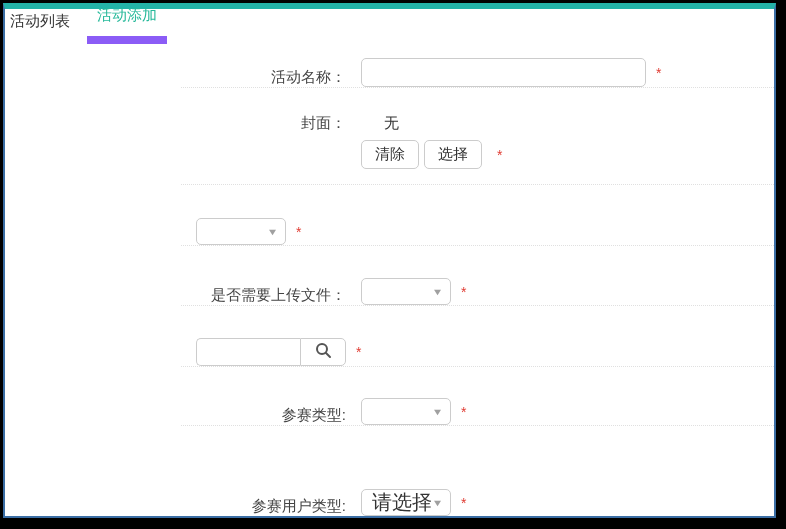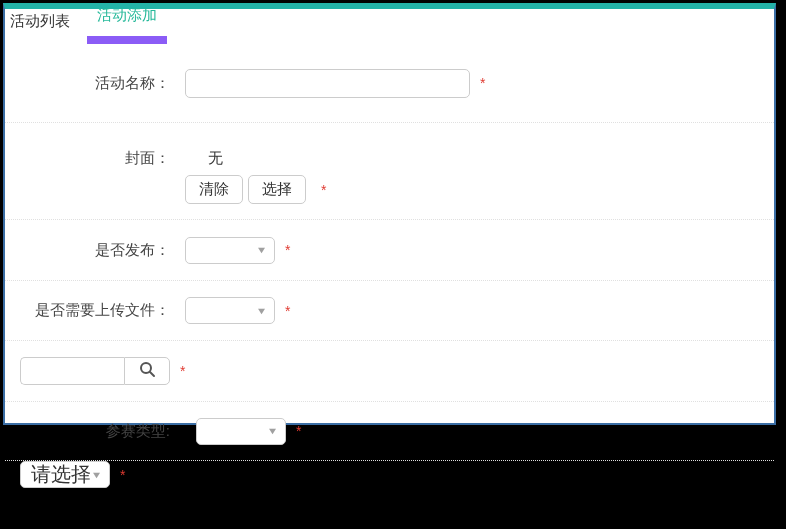--- a/index.html
+++ b/index.html
@@ -6,28 +6,28 @@
   html,body { width:786px; height:529px; }
   body {
     background:#000;
     font-family:"Liberation Sans","DejaVu Sans",sans-serif;
     position:relative;
     overflow:hidden;
   }
   .window {
     position:absolute;
     left:3px; top:3px;
-    width:773px; height:422px;
+    width:773px; height:515px;
     background:#fff;
     border-left:2px solid #3b6ea5;
     border-right:2px solid #3b6ea5;
     border-bottom:2px solid #3b6ea5;
     border-top:6px solid #23b2a7;
     display:flex;
-    flex-direction:column;
+    flex-direction:row;
   }
   
   .tabs {
     display:flex;
     align-items:flex-end;
     padding-left:5px;
     height:35px;
     flex:0 0 auto;
   }
   .tab {
@@ -42,21 +42,21 @@
     color:#26b99a;
     padding-left:10px;
     padding-right:10px;
     margin-left:3px;
     border-bottom:8px solid #8b5cf6;
   }
   
   .form { flex:1 1 auto; display:flex; flex-direction:column; }
   .row {
     display:flex;
-    align-items:center;
+    align-items:flex-end;
     border-bottom:1px dotted #e0e0e0;
     flex:0 0 auto;
   }
   .row.last { border-bottom:none; flex:1 1 auto; }
   .row-label {
     width:165px;
     text-align:right;
     font-size:15px;
     color:#444;
     flex:0 0 auto;
@@ -145,21 +145,21 @@
   .row-name   { height:79px; }
   .row-cover  { height:97px; align-items:flex-start; padding-top:20px; }
   .row-cover .row-label { line-height:30px; }
   .cover-stack { display:flex; flex-direction:column; margin-left:15px; }
   .cover-line1 { height:30px; display:flex; align-items:center; }
   .cover-none  { font-size:15px; color:#333; margin-left:23px; }
   .cover-line2 { margin-top:2px; display:flex; align-items:center; }
   .row-publish { height:61px; }
   .row-upload  { height:60px; }
   .row-type    { height:61px; }
-  .row-entry   { height:59px;gap:11px; }
+  .row-entry   { height:59px; }
 </style>
 </head>
 <body>
 
 <div class="window">
 
   <div class="tabs">
     <div class="tab">活动列表</div>
     <div class="tab active">活动添加</div>
   </div>
@@ -182,21 +182,20 @@
         </div>
         <div class="cover-line2">
           <button class="btn">清除</button>
           <button class="btn">选择</button>
           <span class="req">*</span>
         </div>
       </div>
     </div>
 
     <div class="row row-publish">
-      <div class="row-label">是否发布：</div>
       <div class="row-control">
         <div class="select-box">
           <span class="select-value"></span>
           <span class="select-arrow">▼</span>
         </div>
         <span class="req">*</span>
       </div>
     </div>
 
     <div class="row row-upload">
@@ -232,20 +231,21 @@
       <div class="row-control">
         <div class="select-box">
           <span class="select-value"></span>
           <span class="select-arrow">▼</span>
         </div>
         <span class="req">*</span>
       </div>
     </div>
 
     <div class="row last">
+      <div class="row-label">参赛用户类型:</div>
       <div class="row-control">
         <div class="select-box">
           <span class="select-value">请选择</span>
           <span class="select-arrow">▼</span>
         </div>
         <span class="req">*</span>
       </div>
     </div>
 
   </div>

